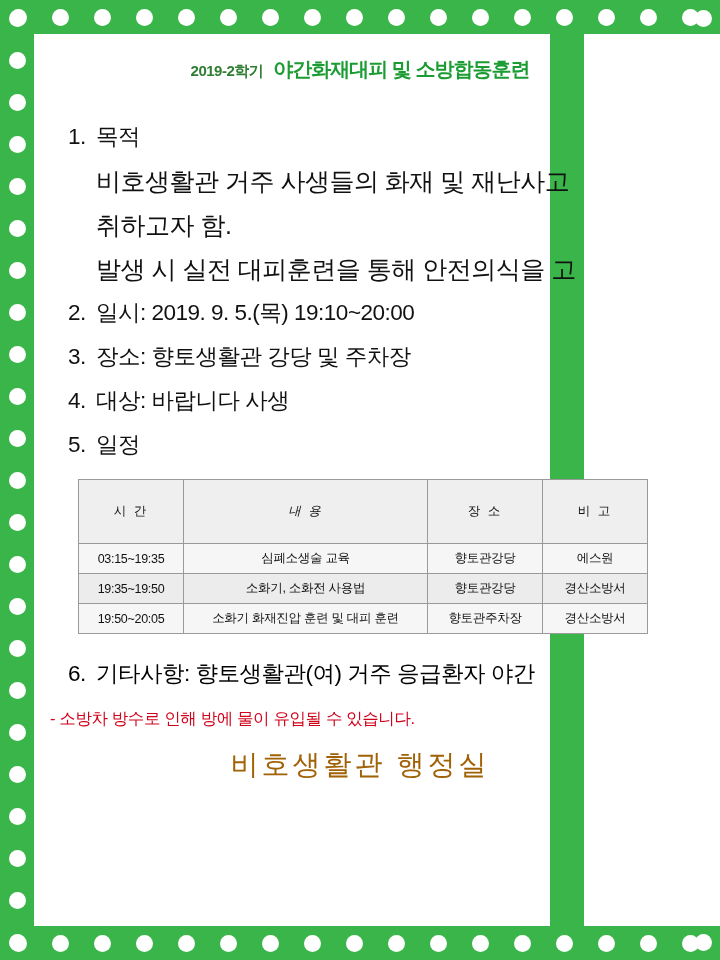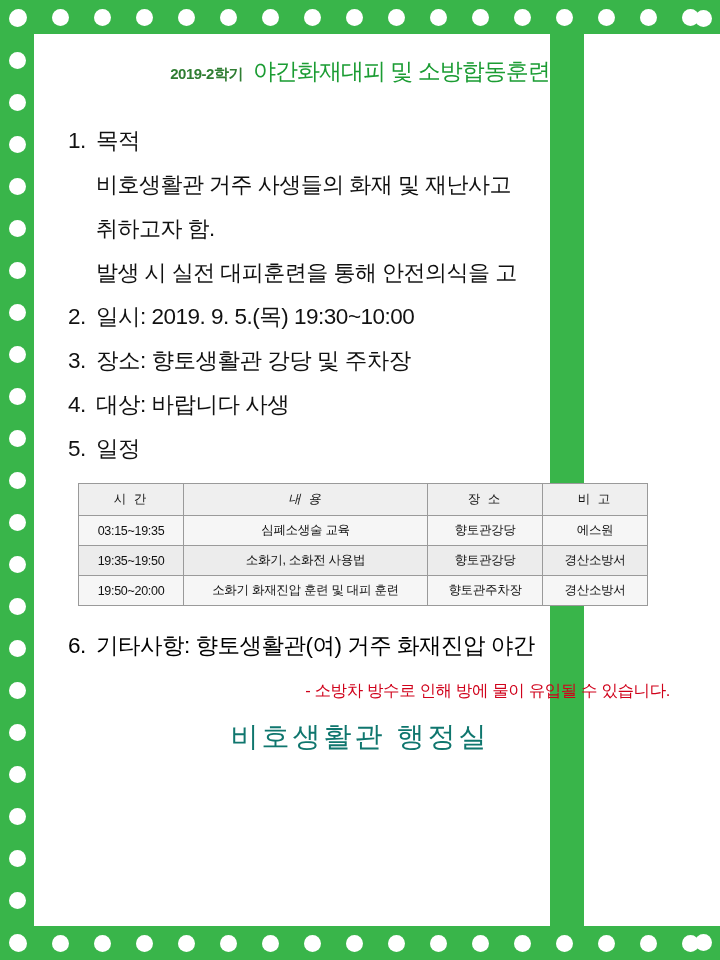--- a/index.html
+++ b/index.html
@@ -59,22 +59,22 @@
     margin-top: 14px;
   }
   .title-pre {
     font-size: 15px;
     font-weight: bold;
     color: #2f7d32;
     letter-spacing: -0.5px;
     white-space: nowrap;
   }
   .title-main {
-    font-size: 23px;
-    font-weight: normal;
+    font-size: 20px;
+    font-weight: bold;
     color: #1b9c33;
     letter-spacing: -1px;
     white-space: nowrap;
   }
 
   
   .body-list {
     margin-top: 32px;
     padding: 0 6px 0 18px;
     color: #111111;
@@ -86,21 +86,21 @@
     line-height: 44px;
     letter-spacing: -0.5px;
   }
   .item .num {
     width: 28px;
     flex: 0 0 28px;
     text-align: left;
   }
   .item .txt { flex: 1 1 auto; }
   .item-sub {
-    font-size: 22px;
+    font-size: 25px;
     line-height: 44px;
     letter-spacing: -0.5px;
     padding-left: 28px;
   }
 
   
   .table-wrap {
     margin: 12px 0 0 28px;
     width: 570px;
   }
@@ -114,46 +114,46 @@
   table.schedule td {
     border: 1px solid #9a9a9a;
     padding: 6px 2px;
     text-align: center;
     letter-spacing: -0.3px;
   }
   table.schedule thead th {
     background: #efefef;
     font-weight: normal;
     letter-spacing: 2px;
-    padding: 7px 2px;
+    padding: 23px 2px;
   }
   table.schedule tbody tr:nth-child(odd)  td { background: #f6f6f6; }
   table.schedule tbody tr:nth-child(even) td { background: #ececec; }
   .col-time    { width: 100px; }
   .col-content { width: auto; font-style: italic; }
   .col-place   { width: 110px; }
   .col-note    { width: 100px; }
 
   
   .after-table {
     margin-top: 18px;
     padding: 0 4px 0 18px;
   }
   .note-red {
     color: #d0021b;
     font-size: 16.5px;
-    text-align: right;
+    text-align: left;
     letter-spacing: -0.4px;
     margin-top: 12px;
   }
   .signature {
     text-align: center;
     font-size: 28px;
     letter-spacing: 3px;
-    color: #0f766e;
+    color: #a16207;
     margin-top: 16px;
   }
 </style>
 </head>
 <body>
 
 <div class="poster">
 
   <div class="border-band band-top"></div>
   <div class="border-band band-bottom"></div>
@@ -254,21 +254,21 @@
       <div class="item">
         <span class="num">1.</span>
         <span class="txt">목적</span>
       </div>
       <div class="item-sub">비호생활관 거주 사생들의 화재 및 재난사고</div>
       <div class="item-sub">취하고자 함.</div>
       <div class="item-sub">발생 시 실전 대피훈련을 통해 안전의식을 고</div>
 
       <div class="item">
         <span class="num">2.</span>
-        <span class="txt">일시: 2019. 9. 5.(목) 19:30~10:00</span>
+        <span class="txt">일시: 2019. 9. 5.(목) 19:10~20:00</span>
       </div>
 
       <div class="item">
         <span class="num">3.</span>
         <span class="txt">장소: 향토생활관 강당 및 주차장</span>
       </div>
 
       <div class="item">
         <span class="num">4.</span>
         <span class="txt">대상: 바랍니다 사생</span>
@@ -297,33 +297,33 @@
             <td>향토관강당</td>
             <td>에스원</td>
           </tr>
           <tr>
             <td>19:35~19:50</td>
             <td>소화기, 소화전 사용법</td>
             <td>향토관강당</td>
             <td>경산소방서</td>
           </tr>
           <tr>
-            <td>19:50~20:00</td>
+            <td>19:50~20:05</td>
             <td>소화기 화재진압 훈련 및 대피 훈련</td>
             <td>향토관주차장</td>
             <td>경산소방서</td>
           </tr>
         </tbody>
       </table>
     </div>
 
     <div class="after-table">
       <div class="item">
         <span class="num">6.</span>
-        <span class="txt">기타사항: 향토생활관(여) 거주 화재진압 야간</span>
+        <span class="txt">기타사항: 향토생활관(여) 거주 응급환자 야간</span>
       </div>
     </div>
 
     <div class="note-red">- 소방차 방수로 인해 방에 물이 유입될 수 있습니다.</div>
 
     <div class="signature">비호생활관  행정실</div>
 
   </div>
 </div>
 

